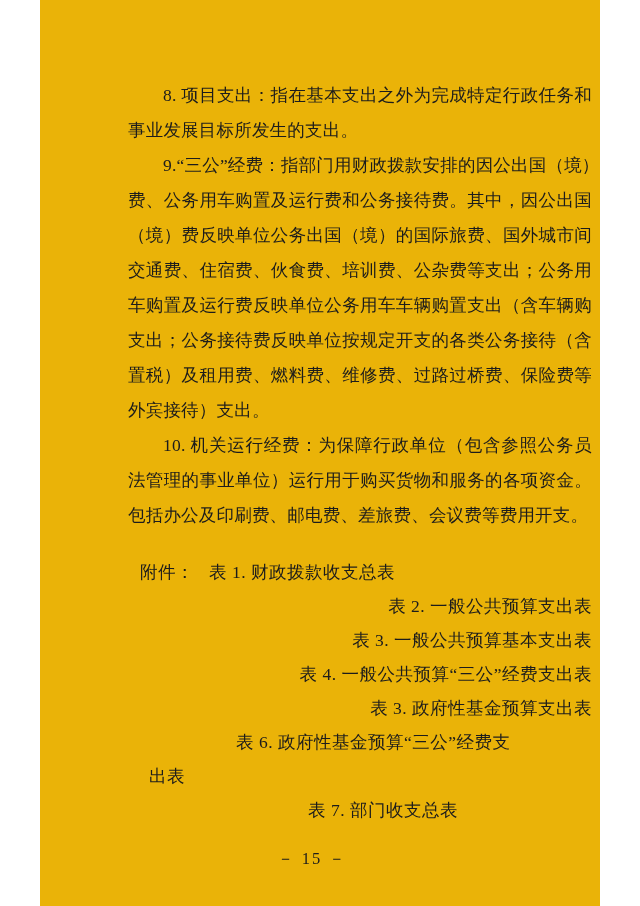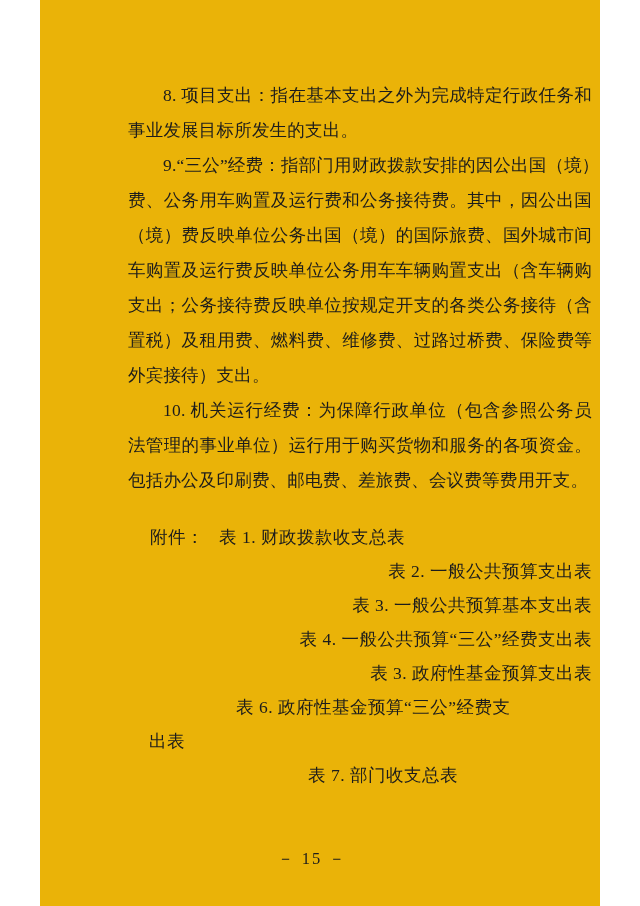--- a/index.html
+++ b/index.html
@@ -39,21 +39,21 @@
     margin-top: 22px;
   }
   .aline {
     font-size: 17.5px;
     line-height: 34px;
     height: 34px;
     letter-spacing: 0.5px;
     white-space: nowrap;
   }
   .aline .tbl-first { margin-left: 15px; }
-  .aline.ind-first  { margin-left: 22px; }
+  .aline.ind-first  { margin-left: 12px; }
   .aline.ind-rest   { margin-left: 102px; text-align: right; }
   .aline.ind-deep   { margin-left: 108px; }
   .aline.ind-none   { margin-left: 21px; }
   .aline.ind-mid    { margin-left: 180px; }
   .footer {
     position: absolute;
     left: 0;
     right: 16px;
     bottom: 36px;
     text-align: center;
@@ -70,20 +70,21 @@
 
     <div>
       <div class="bline indent">8. 项目支出：指在基本支出之外为完成特定行政任务和</div>
       <div class="bline last">事业发展目标所发生的支出。</div>
     </div>
 
     <div>
       <div class="bline indent">9.“三公”经费：指部门用财政拨款安排的因公出国（境）</div>
       <div class="bline">费、公务用车购置及运行费和公务接待费。其中，因公出国</div>
       <div class="bline">（境）费反映单位公务出国（境）的国际旅费、国外城市间</div>
+      <div class="bline">交通费、住宿费、伙食费、培训费、公杂费等支出；公务用</div>
       <div class="bline">车购置及运行费反映单位公务用车车辆购置支出（含车辆购</div>
       <div class="bline">支出；公务接待费反映单位按规定开支的各类公务接待（含</div>
       <div class="bline">置税）及租用费、燃料费、维修费、过路过桥费、保险费等</div>
       <div class="bline last">外宾接待）支出。</div>
     </div>
 
     <div>
       <div class="bline indent">10. 机关运行经费：为保障行政单位（包含参照公务员</div>
       <div class="bline">法管理的事业单位）运行用于购买货物和服务的各项资金。</div>
       <div class="bline last">包括办公及印刷费、邮电费、差旅费、会议费等费用开支。</div>

